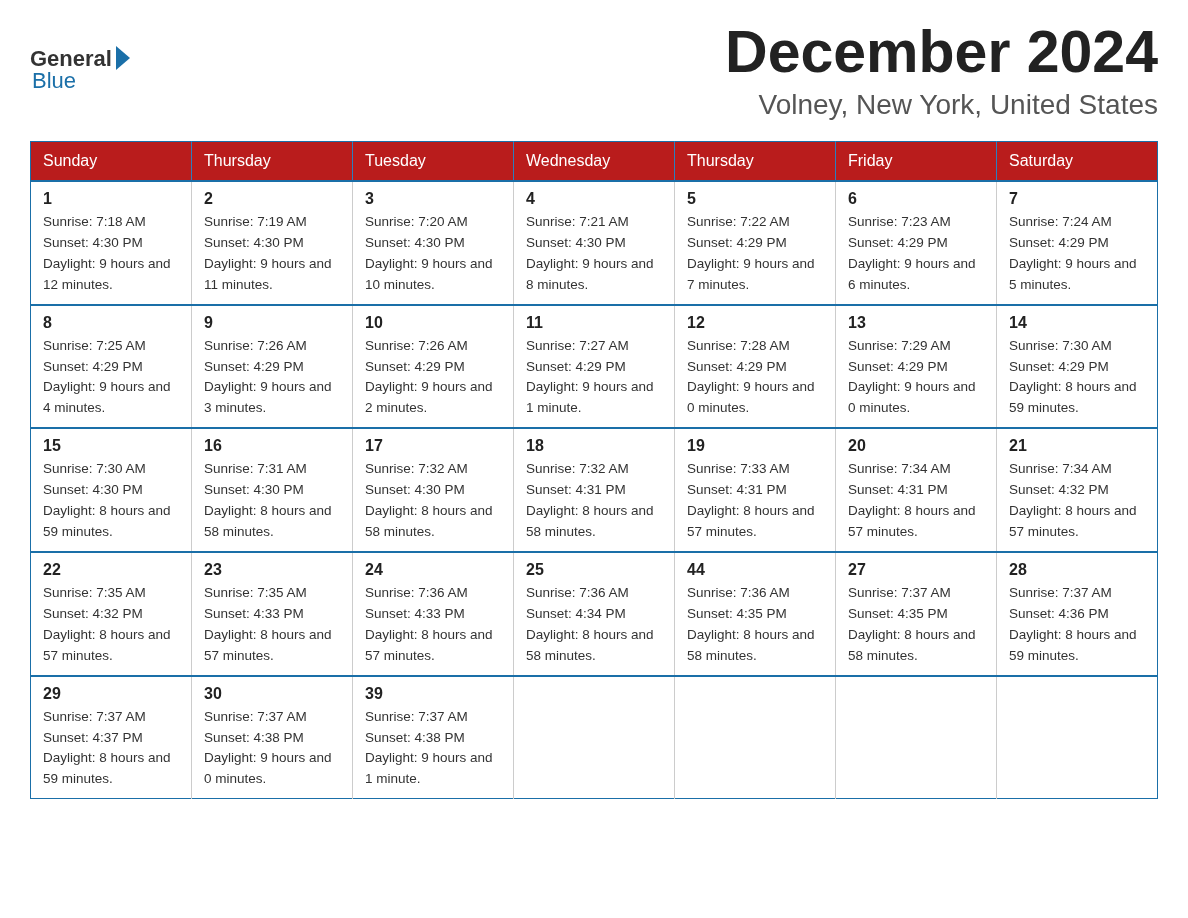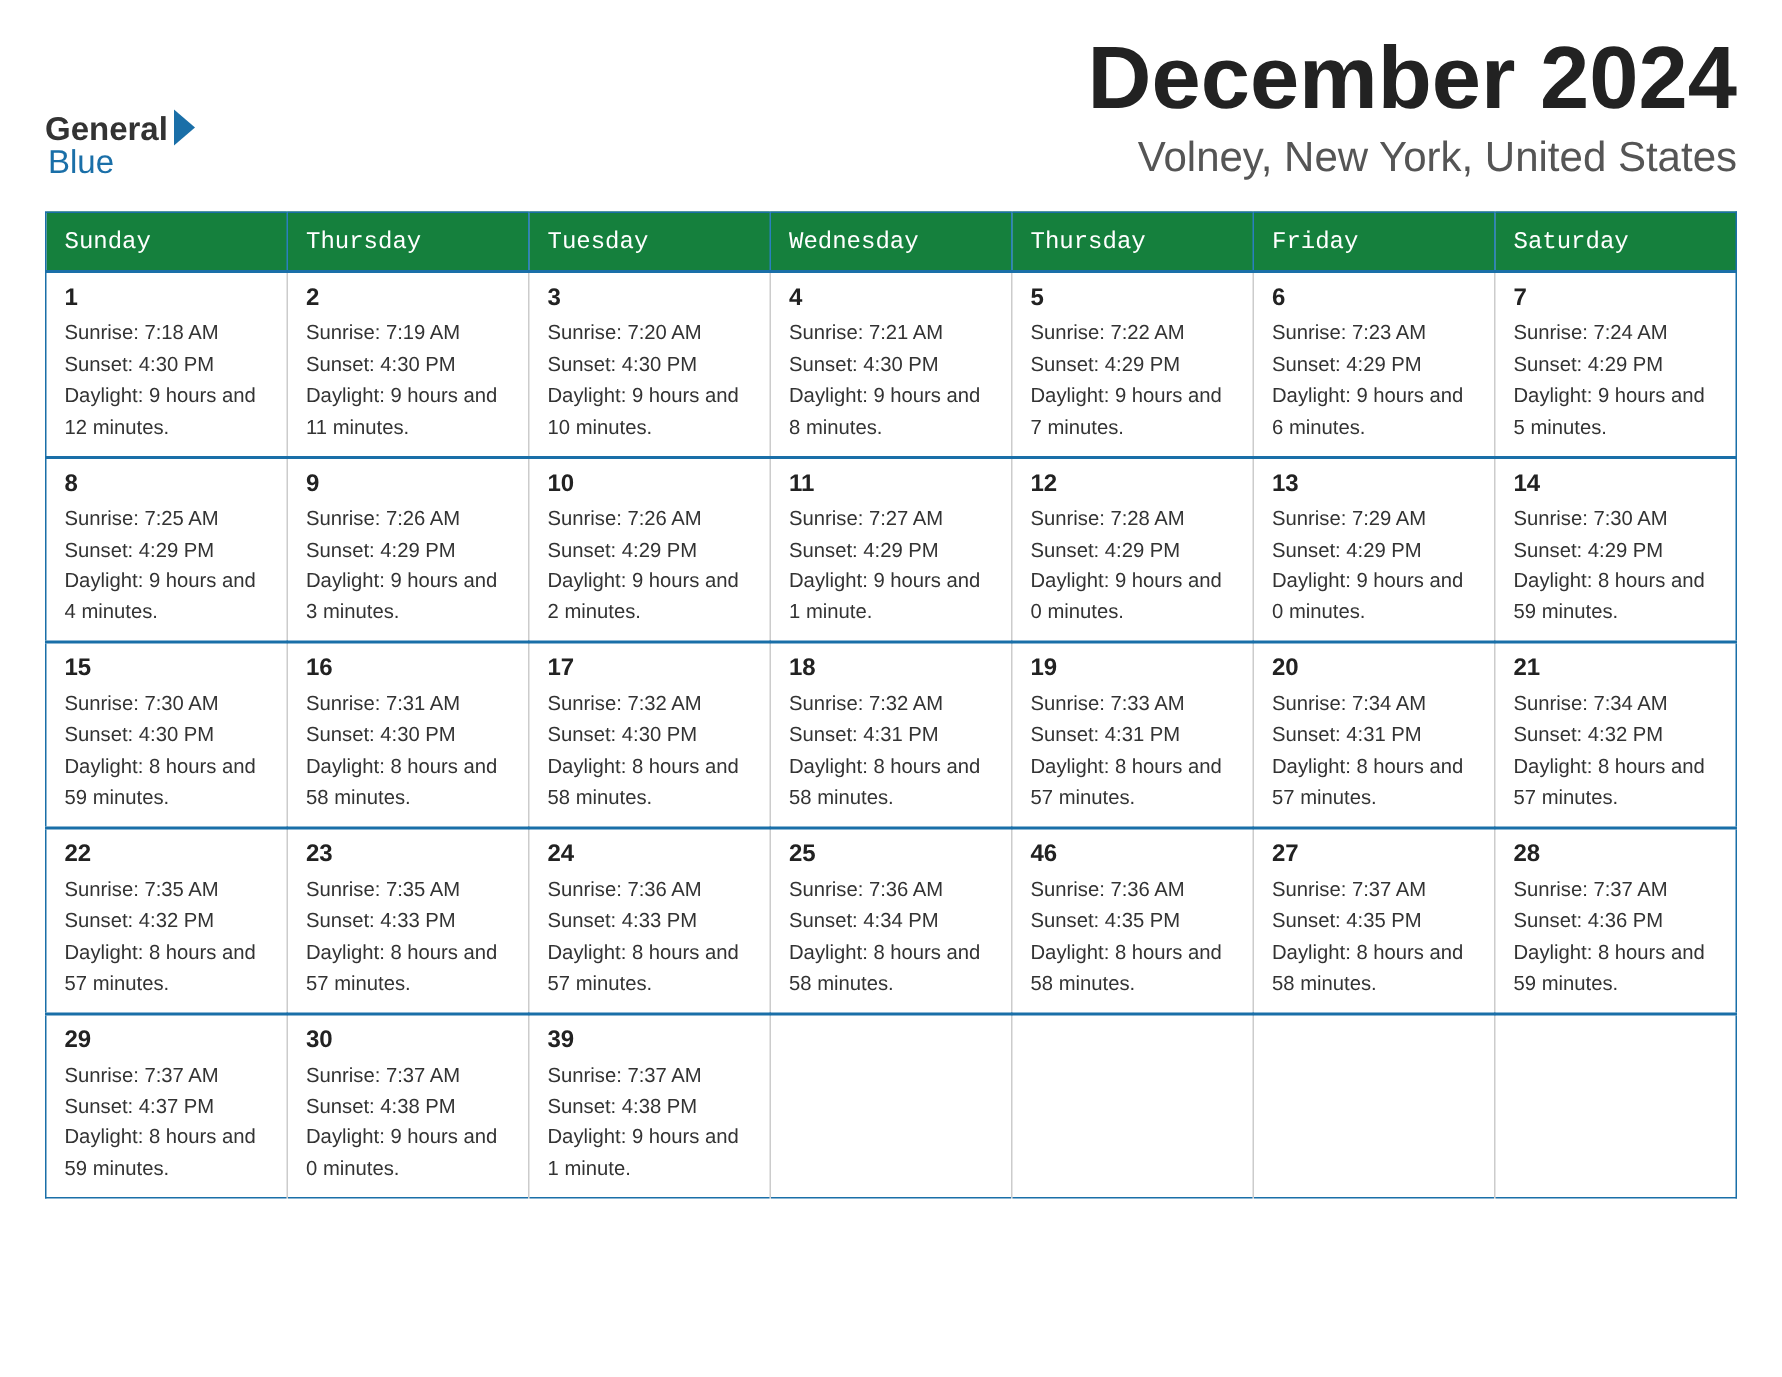--- a/index.html
+++ b/index.html
@@ -6,21 +6,21 @@
     body {
       font-family: Arial, sans-serif;
       background: #fff;
       padding: 20px 30px;
       width: 1188px;
       min-height: 918px;
     }
     .header {
       display: flex;
       justify-content: space-between;
-      align-items: flex-end;
+      align-items: center;
       margin-bottom: 20px;
     }
     .logo {
       display: flex;
       flex-direction: column;
       align-items: flex-start;
     }
     .logo-top {
       display: flex;
       align-items: center;
@@ -59,23 +59,22 @@
       font-size: 28px;
       color: #555;
       margin-top: 4px;
     }
     table {
       width: 100%;
       border-collapse: collapse;
       border: 1px solid #1a6fa8;
     }
     thead tr {
-      background-color: #15803d;
+      background-color: #b91c1c;
       color: #fff;
-      font-family: Liberation Mono, monospace;
     }
     thead th {
       padding: 10px 12px;
       text-align: left;
       font-size: 16px;
       font-weight: normal;
       border-right: 1px solid #2a7fbf;
     }
     thead th:last-child { border-right: none; }
     tbody tr {
@@ -236,21 +235,21 @@
         </td>
         <td>
           <span class="day-num">24</span>
           <div class="day-info">Sunrise: 7:36 AM<br>Sunset: 4:33 PM<br>Daylight: 8 hours and 57 minutes.</div>
         </td>
         <td>
           <span class="day-num">25</span>
           <div class="day-info">Sunrise: 7:36 AM<br>Sunset: 4:34 PM<br>Daylight: 8 hours and 58 minutes.</div>
         </td>
         <td>
-          <span class="day-num">46</span>
+          <span class="day-num">44</span>
           <div class="day-info">Sunrise: 7:36 AM<br>Sunset: 4:35 PM<br>Daylight: 8 hours and 58 minutes.</div>
         </td>
         <td>
           <span class="day-num">27</span>
           <div class="day-info">Sunrise: 7:37 AM<br>Sunset: 4:35 PM<br>Daylight: 8 hours and 58 minutes.</div>
         </td>
         <td>
           <span class="day-num">28</span>
           <div class="day-info">Sunrise: 7:37 AM<br>Sunset: 4:36 PM<br>Daylight: 8 hours and 59 minutes.</div>
         </td>

